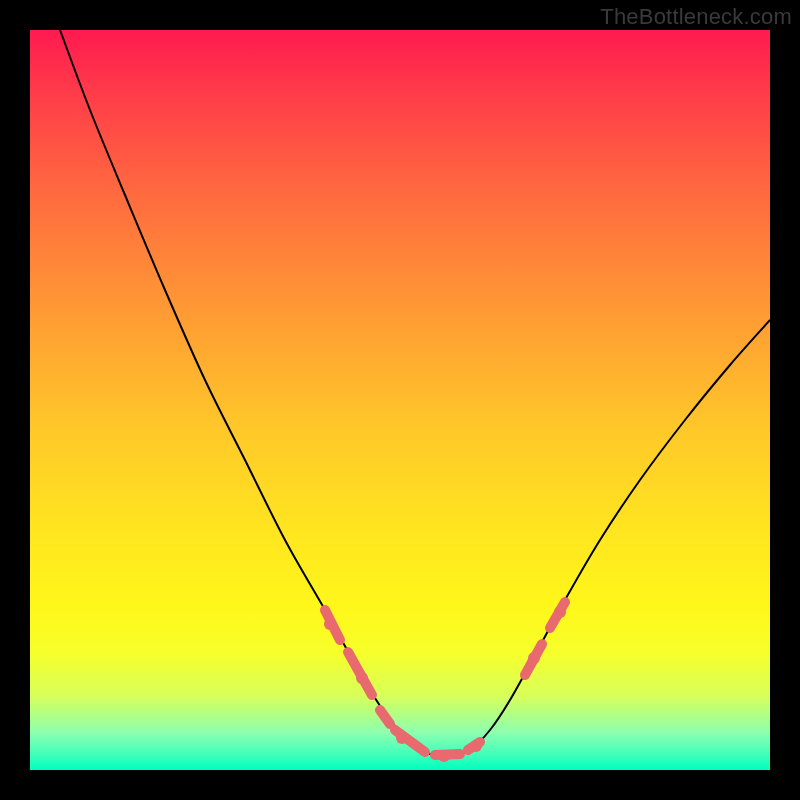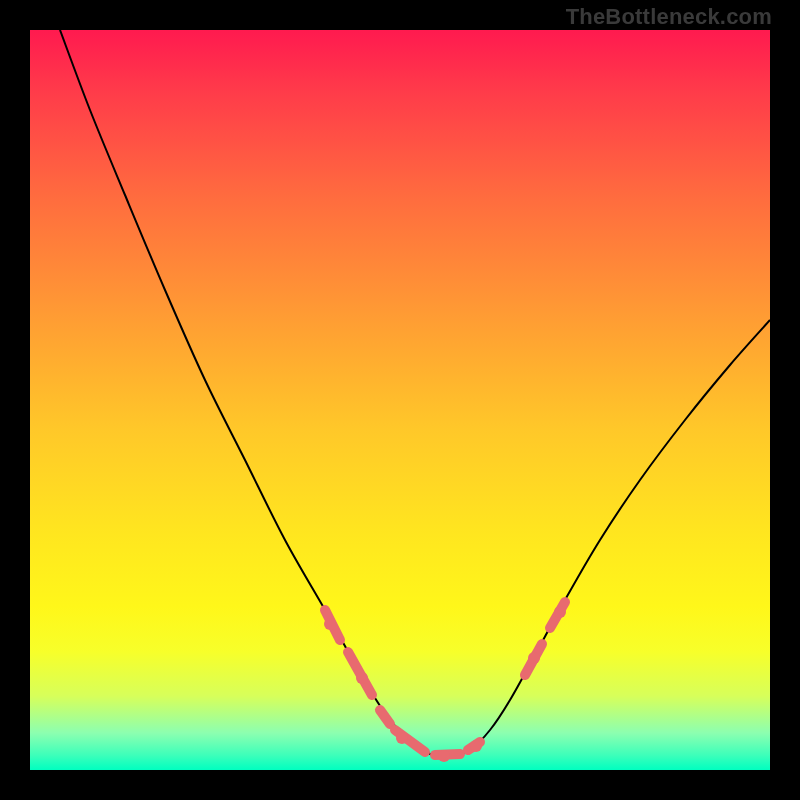--- a/index.html
+++ b/index.html
@@ -34,23 +34,23 @@
       #f7ff2a 84%,
       #d7ff5a 90%,
       #8cffb0 95%,
       #3dffba 98%,
       #00ffc0 100%
     );
   }
   .watermark {
     position: absolute;
     top: 4px;
-    right: 28px;
+    right: 8px;
     color: #3a3a3a;
-    font-weight: 700;
+    font-weight: 400;
     font-size: 22px;
     letter-spacing: 0.2px;
     z-index: 5;
   }
   svg.curve {
     position: absolute;
     left: 30px;
     top: 30px;
     width: 740px;
     height: 740px;

